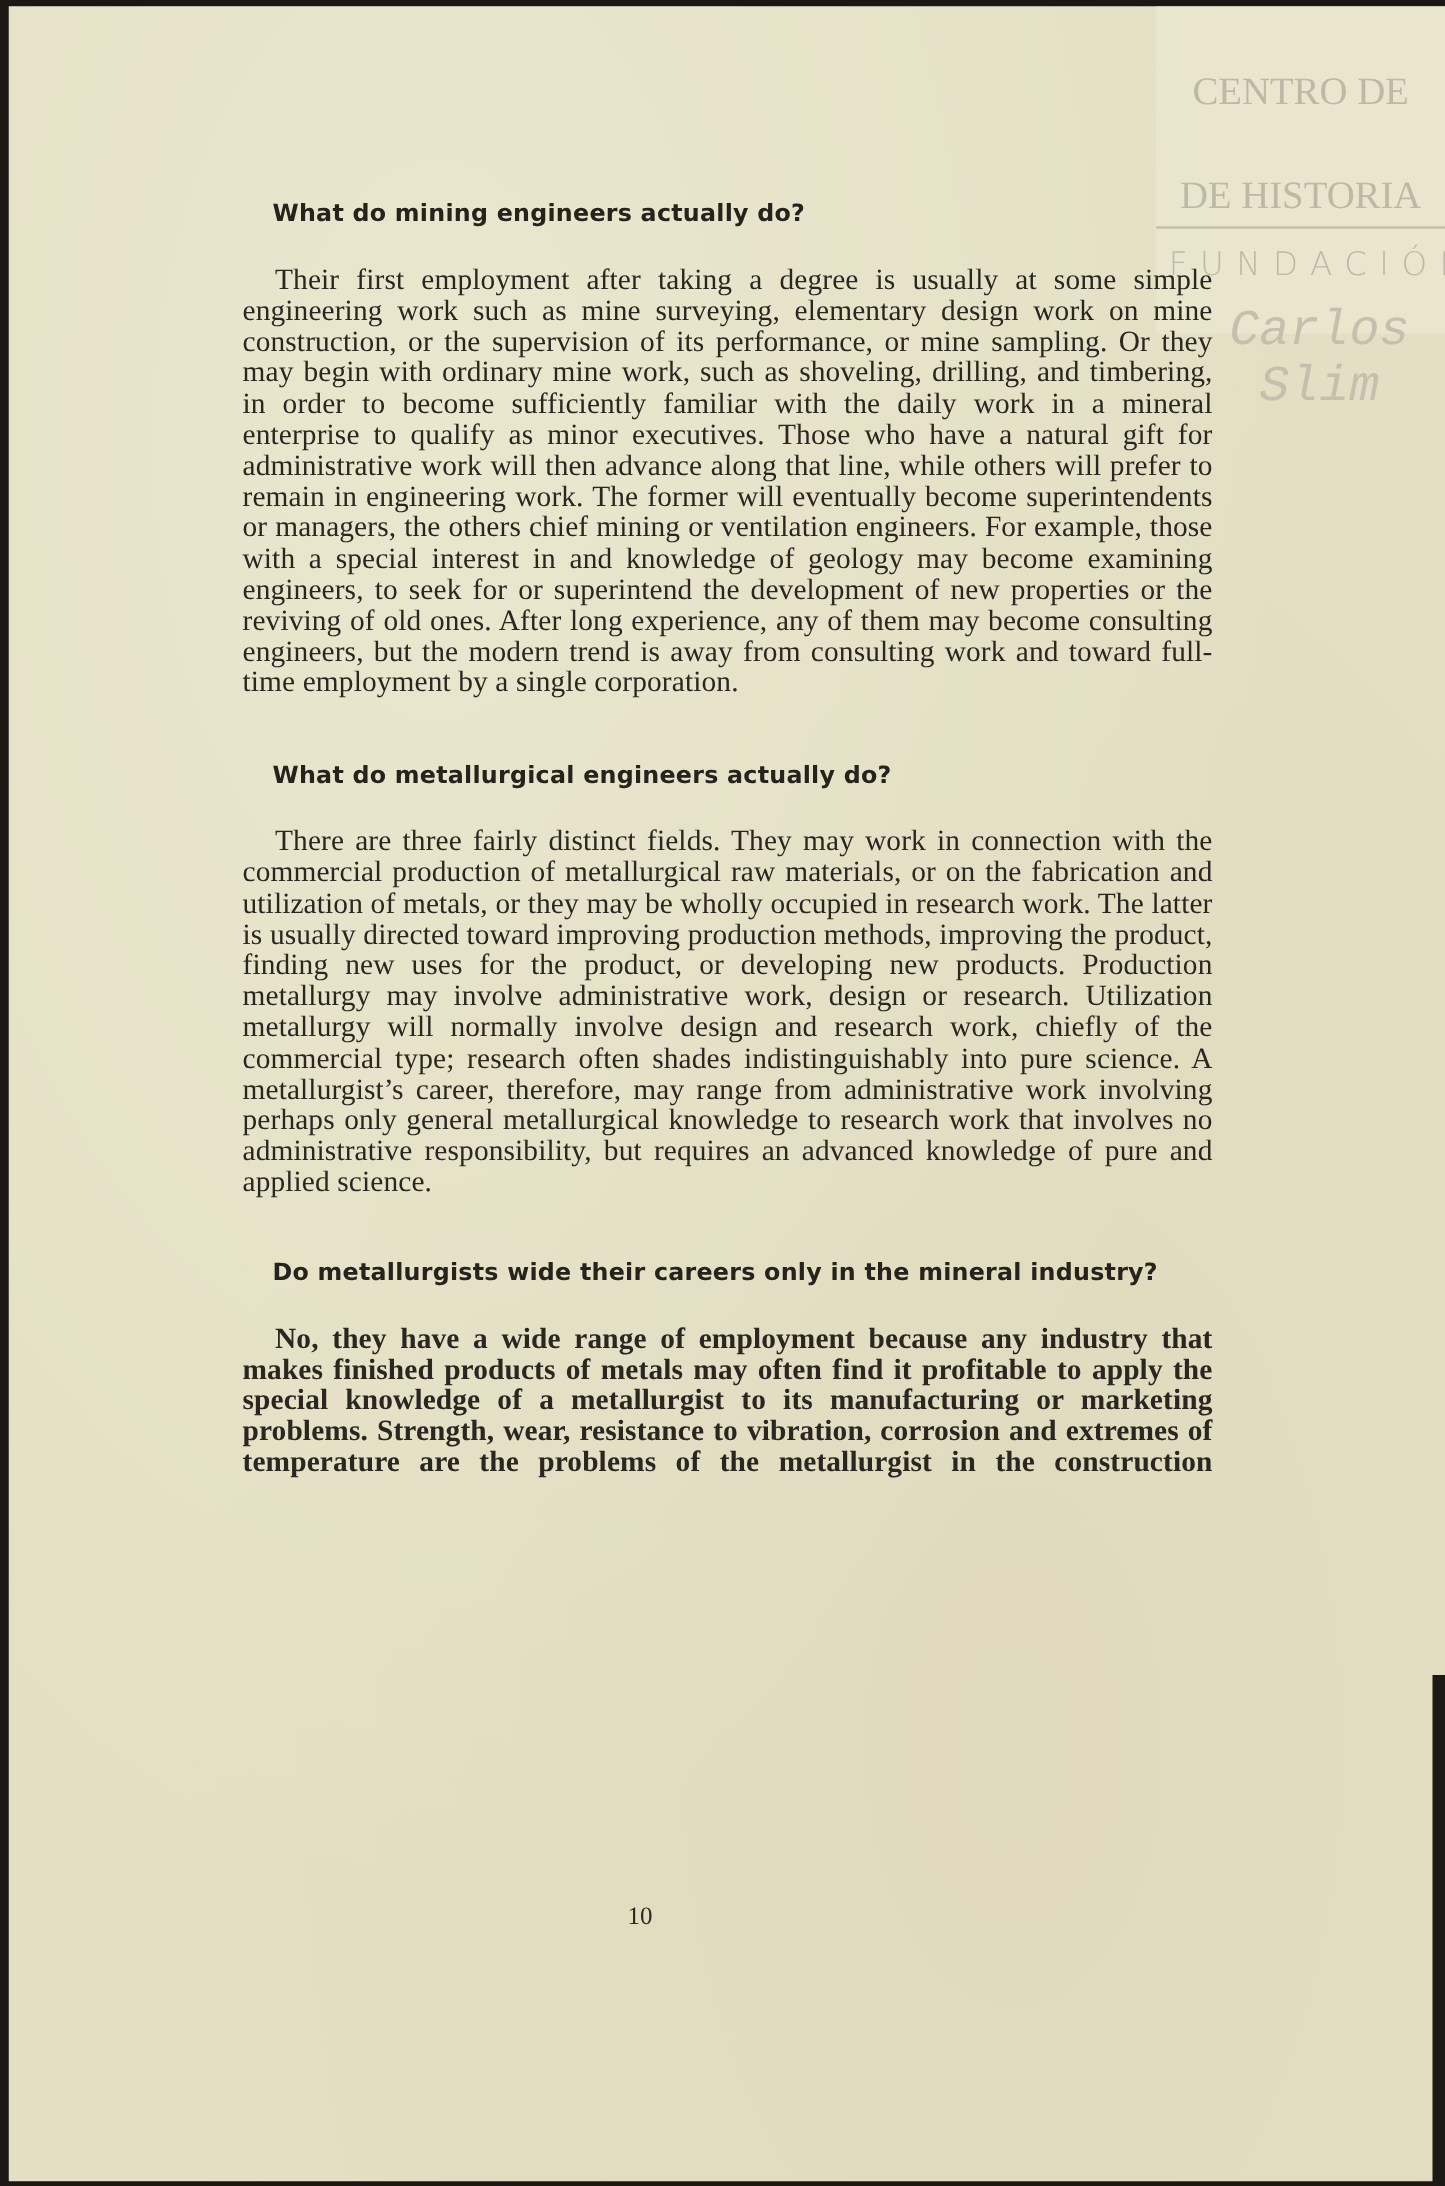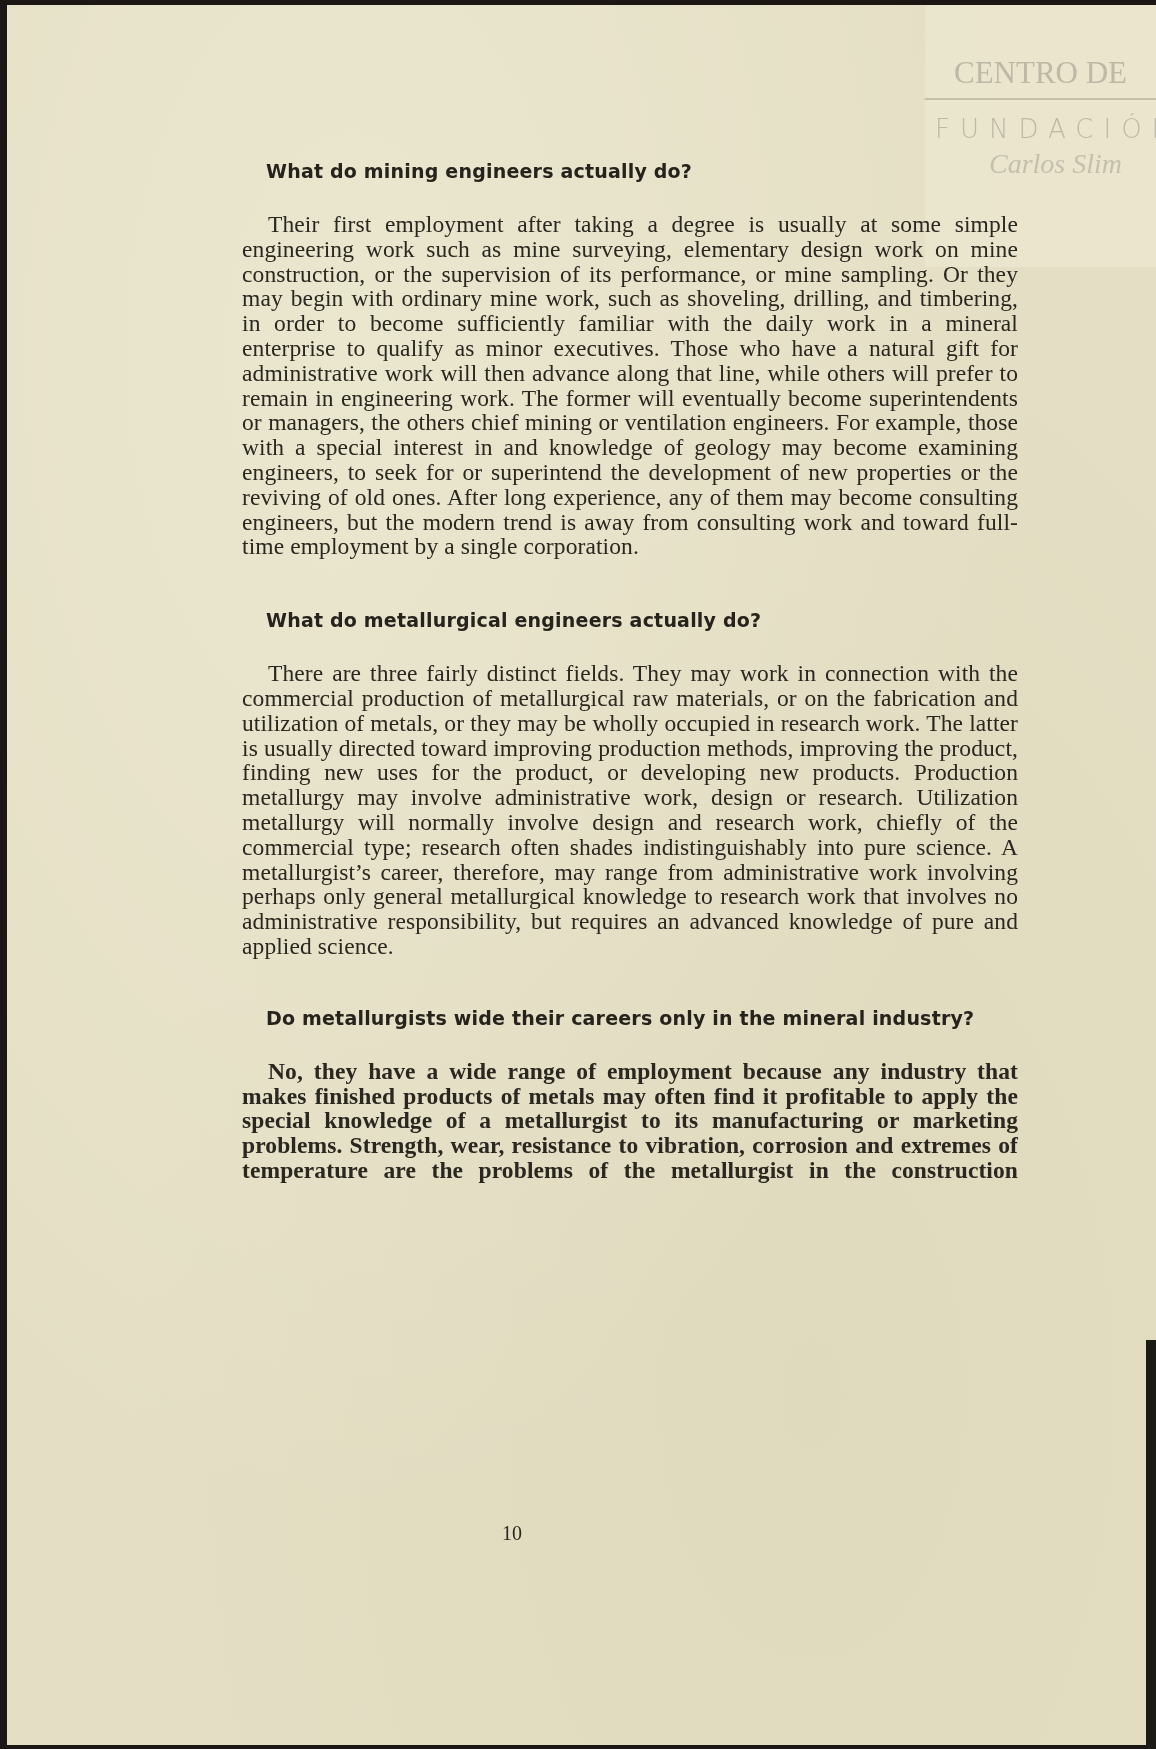--- a/index.html
+++ b/index.html
@@ -31,27 +31,26 @@
   }
   .wm-top { padding-top: 4px; }
   .wm-rule {
     margin: 6px 0 0 0; height: 2px; background: #c3bfab; width: 100%;
   }
   .wm-fundacion {
     font-family: "DejaVu Sans", sans-serif; font-weight: 300;
     font-size: 26px; letter-spacing: 10px; margin-top: 14px; padding-left: 10px;
   }
   .wm-signature {
-    font-family: Liberation Serif, serif; font-style: italic;
-    font-size: 28px; margin-top: 4px; padding-left: 30px; color: #c4c0ad;
+    font-family: Liberation Mono, monospace; font-style: italic;
+    font-size: 40px; margin-top: 16px; padding-left: 30px; color: #c4c0ad;
   }
   .content {
     position: absolute; left: 194px; top: 160px; width: 776px;
     color: #2a2620;
-    margin-left: 48px;
   }
   h2 {
     font-family: "DejaVu Sans", sans-serif; font-weight: bold;
     font-size: 19px; margin: 0; color: #26221c; letter-spacing: 0.2px;
     padding-left: 24px;
   }
   h2.wrap { padding-left: 24px; text-indent: 0; line-height: 26px; }
   p {
     margin: 0; font-size: 23.5px; line-height: 24.8px;
     text-align: justify; text-indent: 26px;
@@ -69,20 +68,21 @@
   }
 </style>
 </head>
 <body>
 
 <div class="page"></div>
 <div class="right-edge"></div>
 
 <div class="watermark">
   <div class="wm-line wm-top">CENTRO DE</div>
+  <div class="wm-line">DE HISTORIA</div>
   <div class="wm-rule"></div>
   <div class="wm-fundacion">FUNDACIÓN</div>
   <div class="wm-signature">Carlos Slim</div>
 </div>
 
 <div class="content">
   <section>
     <h2 class="h1">What do mining engineers actually do?</h2>
     <p class="p1">Their first employment after taking a degree is usually at some simple engineering work such as mine surveying, elementary design work on mine construction, or the supervision of its performance, or mine sampling. Or they may begin with ordinary mine work, such as shoveling, drilling, and timbering, in order to become sufficiently familiar with the daily work in a mineral enterprise to qualify as minor executives. Those who have a natural gift for administrative work will then advance along that line, while others will prefer to remain in engineering work. The former will eventually become superintendents or managers, the others chief mining or ventilation engineers. For example, those with a special interest in and knowledge of geology may become examining engineers, to seek for or superintend the development of new properties or the reviving of old ones. After long experience, any of them may become consulting engineers, but the modern trend is away from consulting work and toward full-time employment by a single corporation.</p>
   </section>

